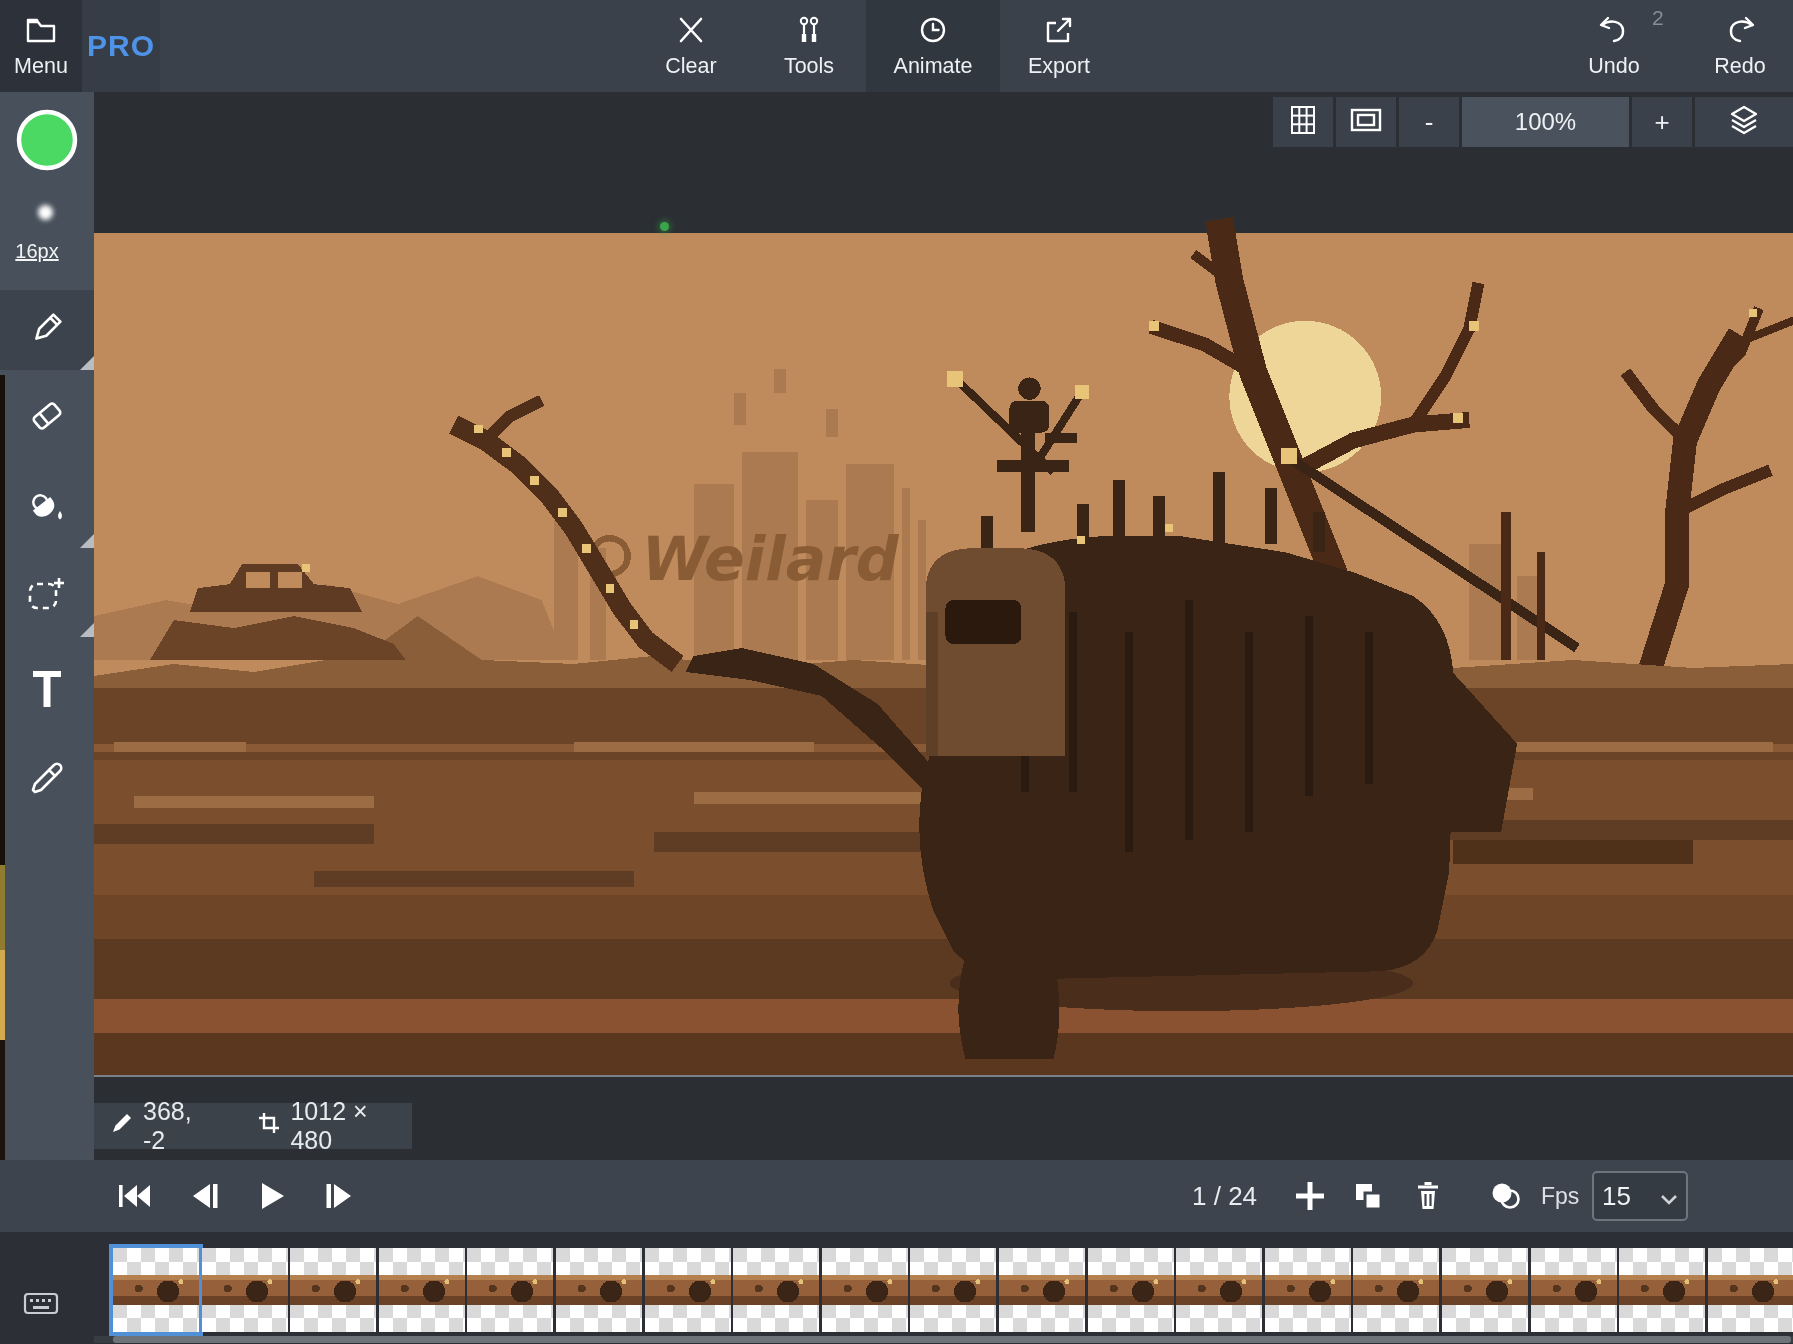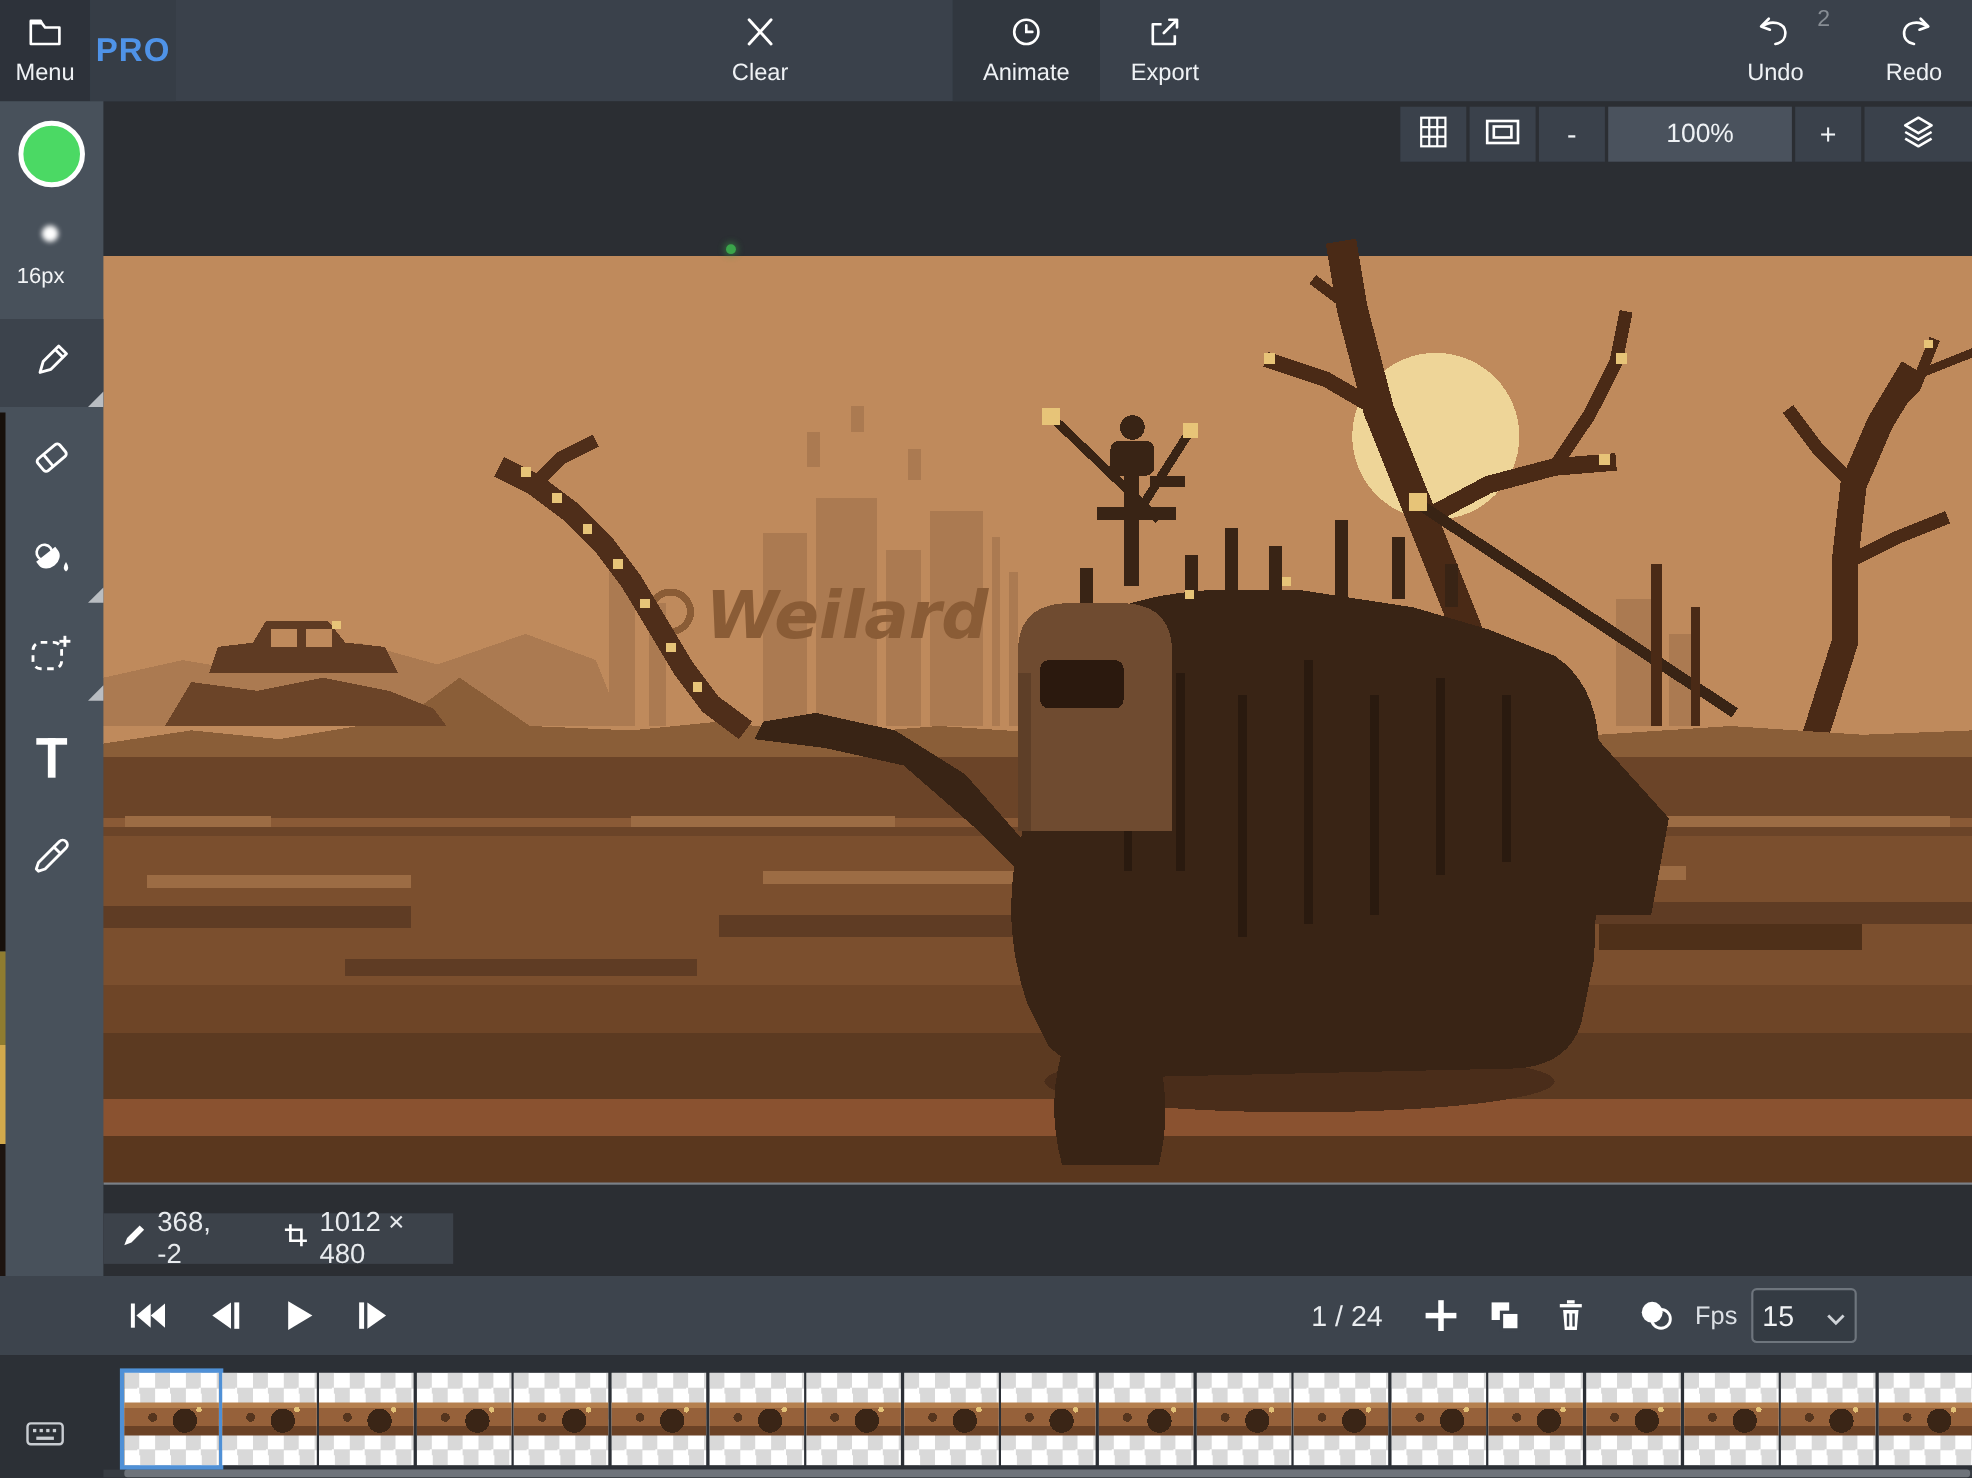--- a/index.html
+++ b/index.html
@@ -28,21 +28,21 @@
   .zbtn { position:absolute; top:97px; height:50px; background:#3a414b; display:flex;
           align-items:center; justify-content:center; color:#eef1f4; }
   .zbtn.pct { background:#4a525d; font-size:24px; }
   .zbtn .sym { font-size:26px; line-height:1; }
   
   .sidebar { position:absolute; left:0; top:92px; width:94px; height:1068px; background:#48515b; }
   .swatch-wrap { position:absolute; left:12px; top:105px; }
   .brush-dot { position:absolute; left:38px; top:205px; width:15px; height:15px;
                background:#fff; border-radius:50%; filter:blur(2.5px); }
   .brush-size { position:absolute; left:0; top:240px; width:74px; text-align:center;
-                font-size:20px; color:#f2f4f6; }
+                font-size:20px; color:#f2f4f6;text-decoration:underline; }
   .tool { position:absolute; left:0; width:94px; height:80px; display:flex;
           align-items:center; justify-content:center; }
   .tool.active { background:#3c434c; }
   .active-bar { position:absolute; left:0; top:290px; width:7px; height:80px; background:#4c8fd2; }
   .corner { position:absolute; right:0; bottom:0; width:0; height:0;
             border-left:14px solid transparent; border-bottom:14px solid #b9bdc2; }
   .sliver { position:absolute; left:0; width:5px; }
   
   .canvas-holder { position:absolute; left:94px; top:233px; width:1699px; height:842px; }
   .canvas-holder svg { display:block; }
@@ -100,20 +100,33 @@
     </div>
 
     <div class="tb-cell clear-cell">
       <span>
         <svg width="32" height="30" viewBox="0 0 32 30">
             <path d="M6 4 L26 26 M26 4 L6 26" stroke="#fff" stroke-width="2.6" stroke-linecap="round"></path>
           </svg>
       </span>
       <span class="lbl">Clear</span>
     </div>
+    <div class="tb-cell tools-cell">
+      <span>
+        <svg width="32" height="30" viewBox="0 0 32 30">
+          <circle cx="11" cy="6" r="3.2" fill="none" stroke="#fff" stroke-width="2"></circle>
+          <line x1="11" y1="9.5" x2="11" y2="27" stroke="#fff" stroke-width="2.2"></line>
+          <line x1="11" y1="19" x2="11" y2="27" stroke="#fff" stroke-width="4.4"></line>
+          <circle cx="21" cy="6" r="3.2" fill="none" stroke="#fff" stroke-width="2"></circle>
+          <line x1="21" y1="9.5" x2="21" y2="27" stroke="#fff" stroke-width="2.2"></line>
+          <line x1="21" y1="19" x2="21" y2="27" stroke="#fff" stroke-width="4.4"></line>
+        </svg>
+      </span>
+      <span class="lbl">Tools</span>
+    </div>
     <div class="tb-cell export-cell">
       <span>
         <svg width="34" height="30" viewBox="0 0 34 30">
           <path d="M14 8 H6 V26 H26 V18" fill="none" stroke="#fff" stroke-width="2.4" stroke-linejoin="round"></path>
           <path d="M16 16 L28 4 M21 4 h7 v7" fill="none" stroke="#fff" stroke-width="2.4" stroke-linejoin="round" stroke-linecap="round"></path>
         </svg>
       </span>
       <span class="lbl">Export</span>
     </div>
     <div class="tb-cell animate-cell">

